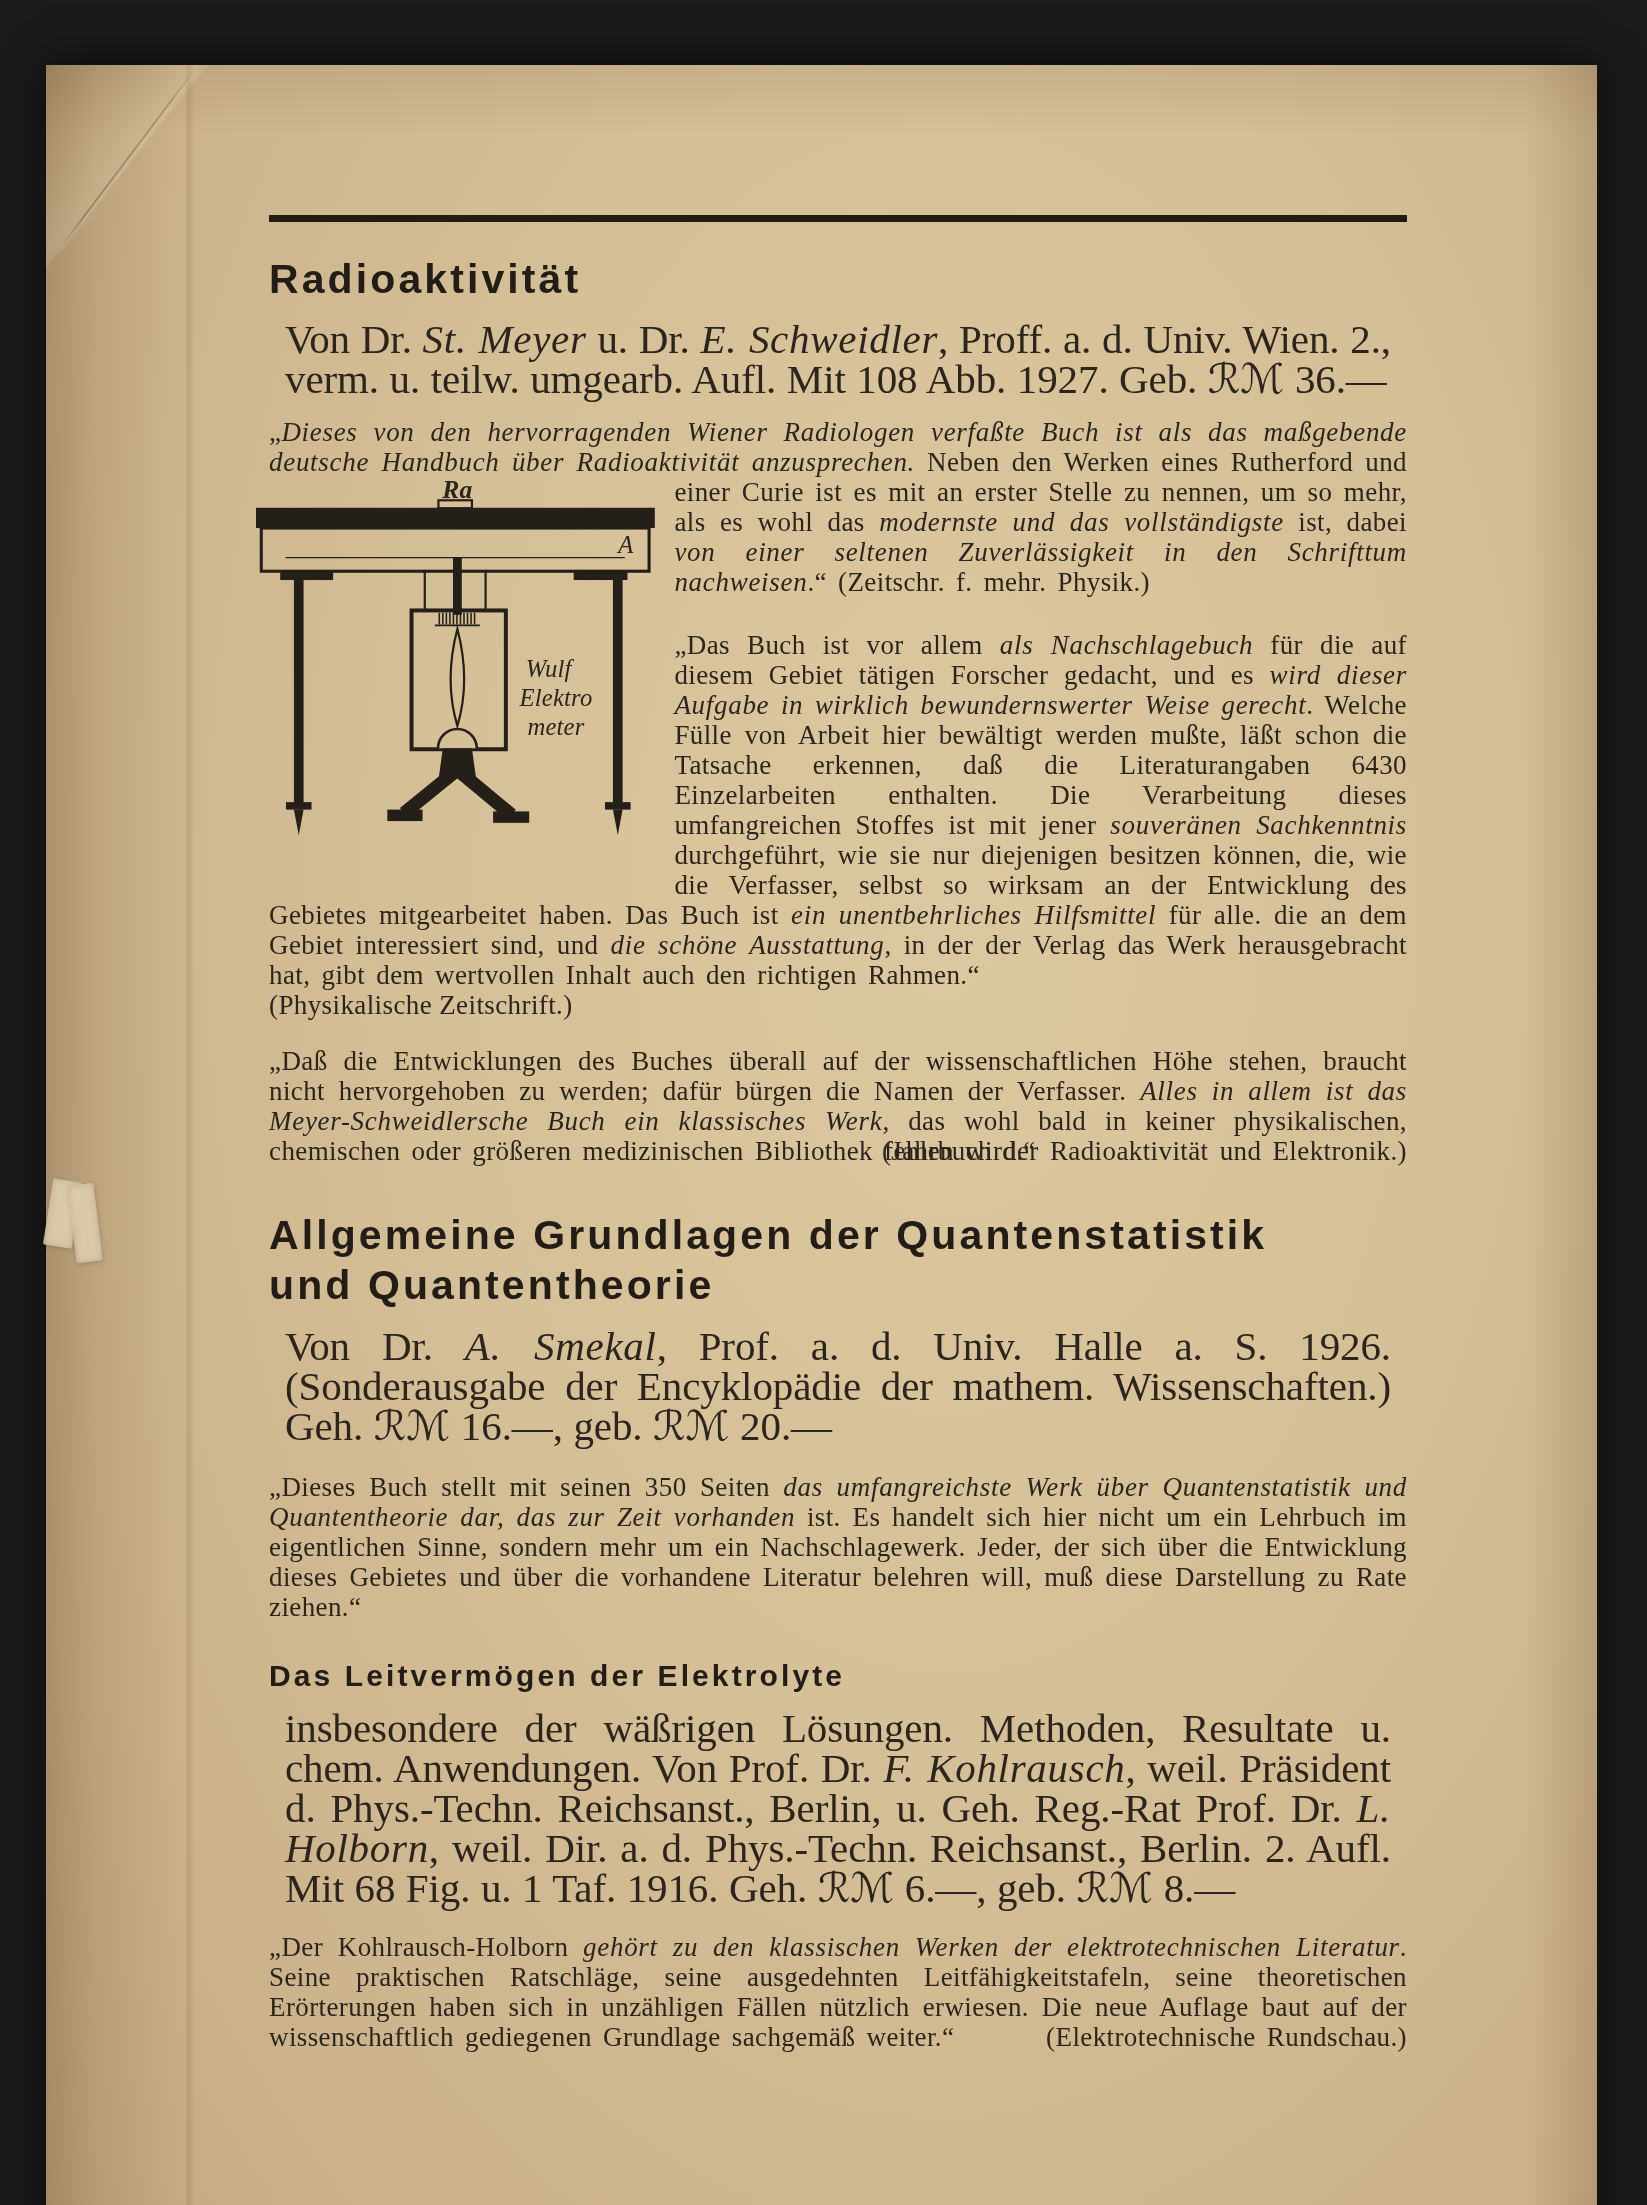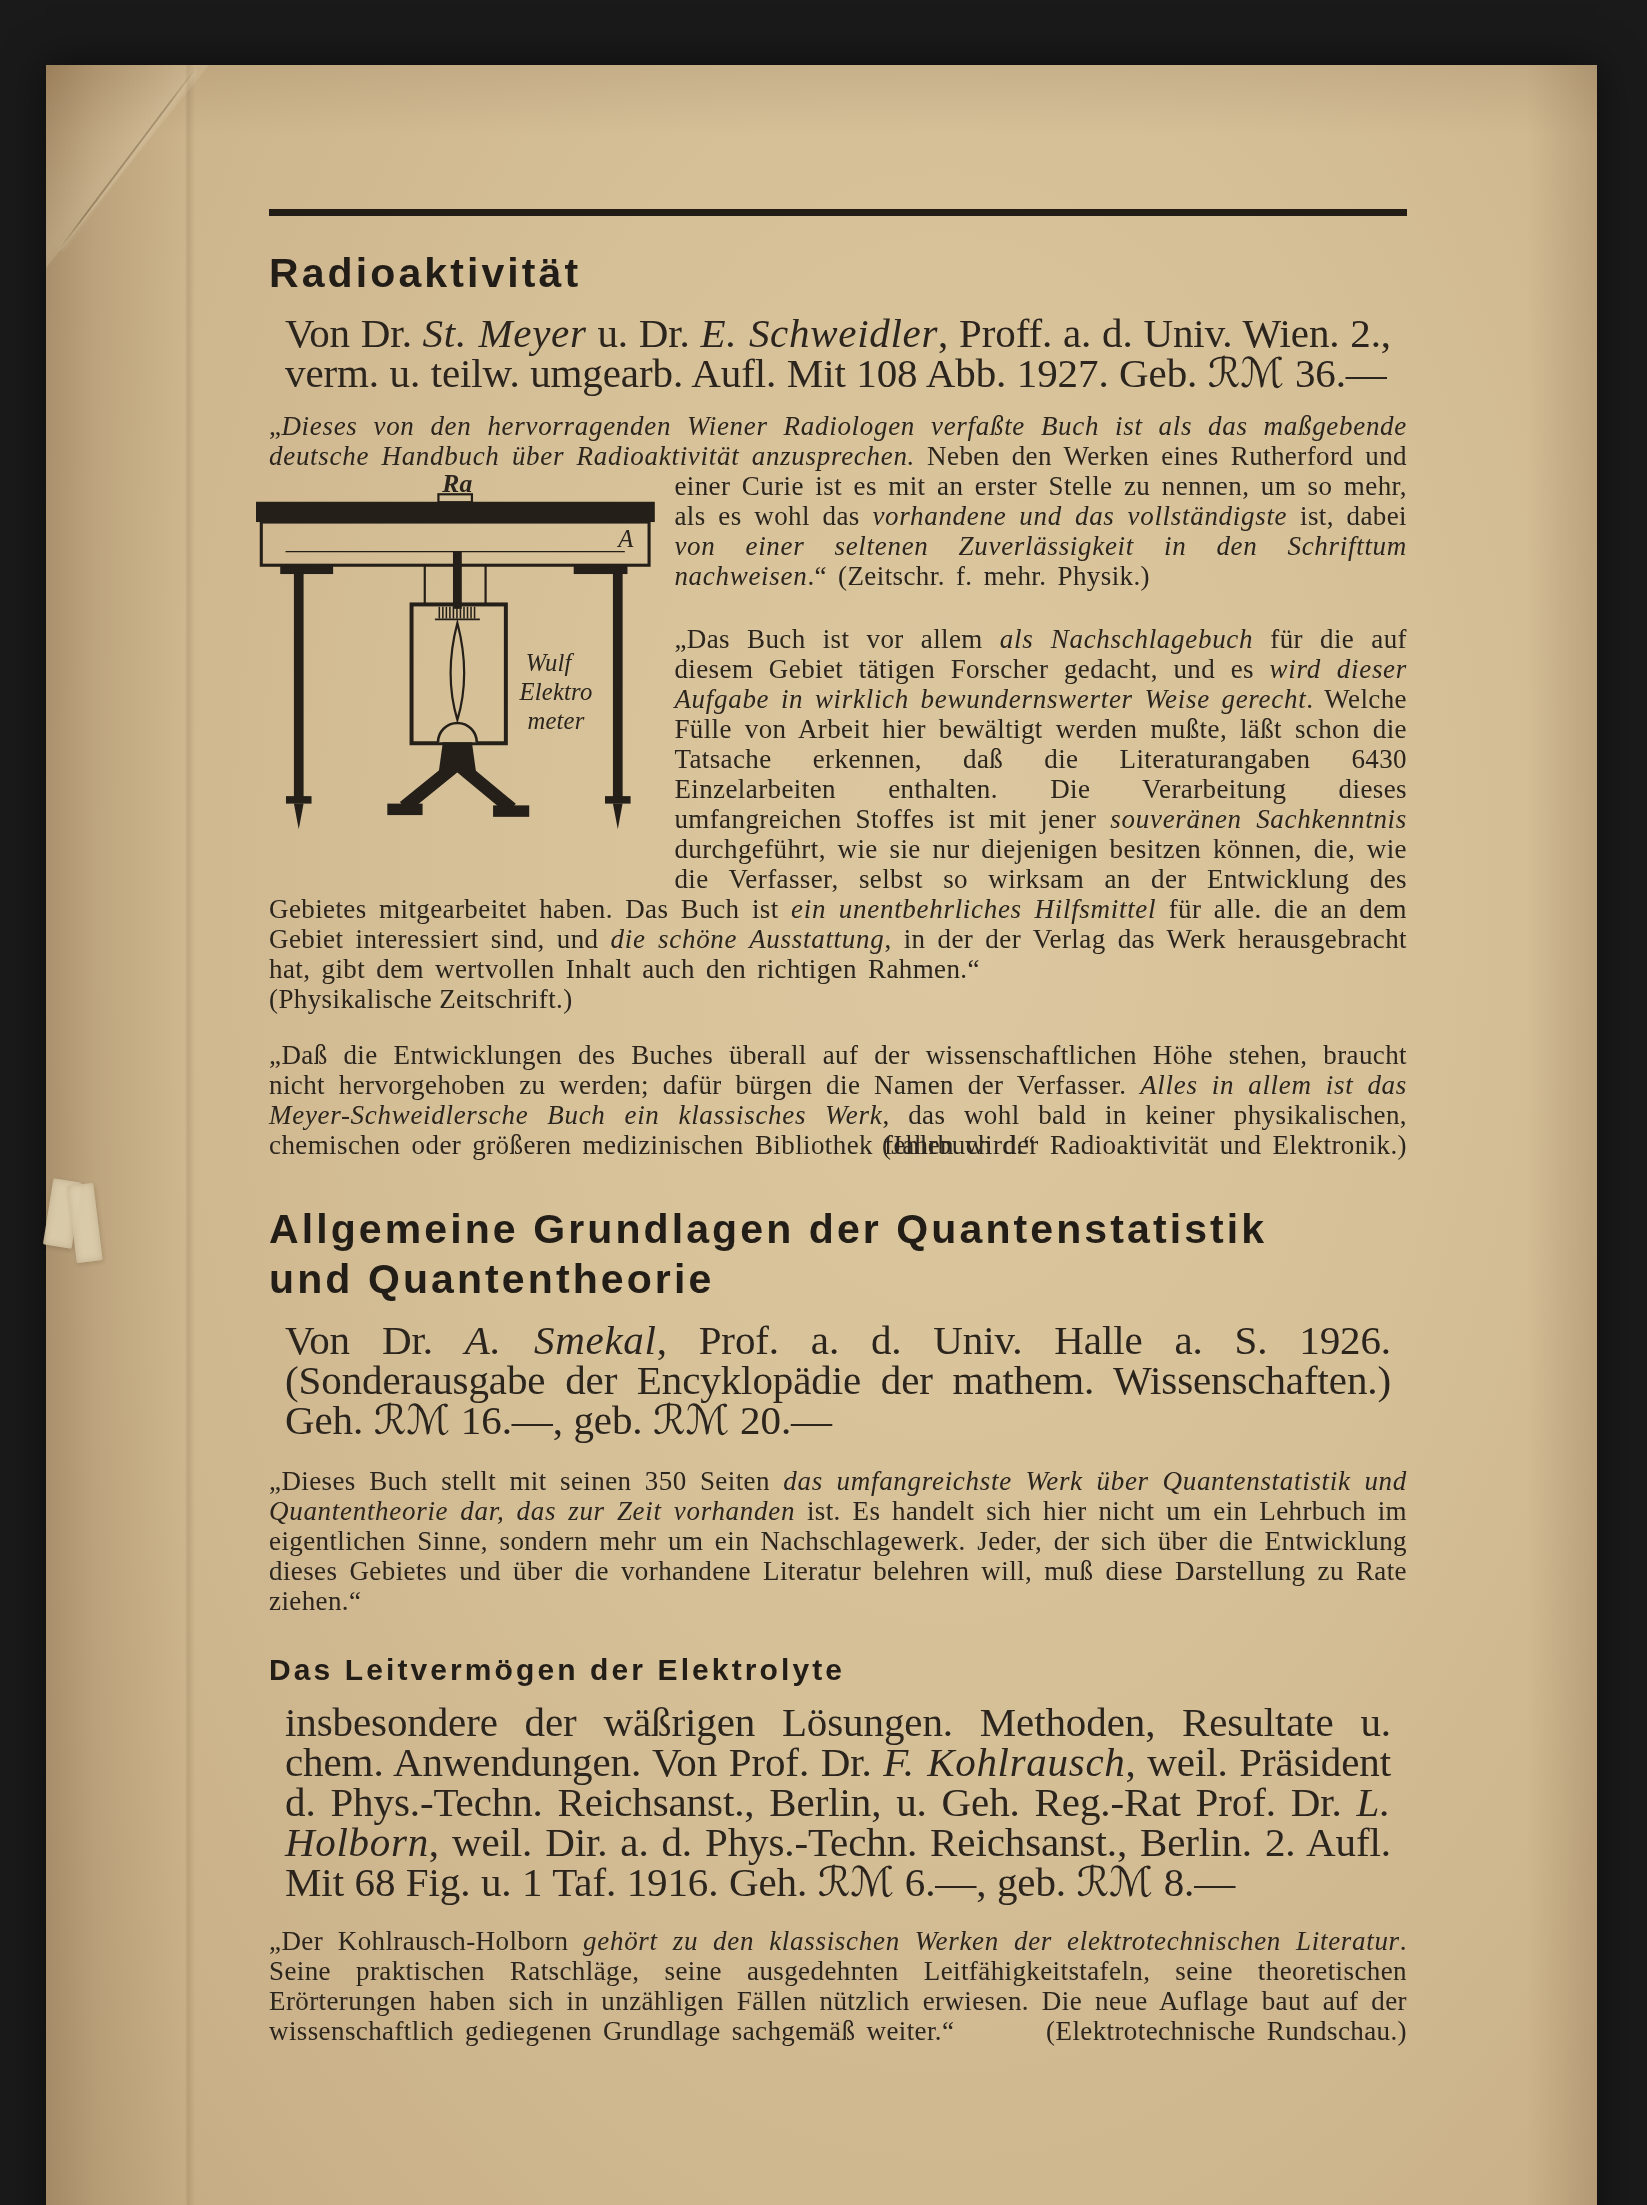--- a/index.html
+++ b/index.html
@@ -35,21 +35,21 @@
   .tape{
     position:absolute;background:rgba(219,205,174,.92);
     box-shadow:inset 0 0 7px rgba(120,95,55,.25), 0.9px 1.8px 4px rgba(60,40,20,.18);
     border-radius:1.8px;
   }
   .tape1{left:1.8px;top:1115px;width:29px;height:67px;transform:rotate(9deg);}
   .tape2{left:25.6px;top:1119px;width:25.6px;height:78px;transform:rotate(-7deg);}
 
   
   .content{
-    position:absolute;left:223px;top:144px;width:1138px;
+    position:absolute;left:223px;top:150px;width:1138px;
     color:#2b251d;
   }
   .toprule{height:7px;background:#211c15;margin:0 0 35px 0;}
   h1,h2,h3{
     font-family:"Liberation Sans",sans-serif;font-weight:700;color:#221d16;
     letter-spacing:3.1px;margin:0;
   }
   h1{font-size:41px;line-height:1.1;margin-bottom:14px;}
   h2{font-size:41px;line-height:1.22;margin-top:44px;}
   h3{font-size:30px;line-height:1.1;margin-top:37px;}
@@ -131,21 +131,21 @@
           <path class="figstroke" stroke-width="5" d="M457 340 C436 420 436 490 457 560 C478 490 478 420 457 340 Z"></path>
           <path d="M413 611 A 44 44 0 0 1 501 611" fill="#d5bf97" stroke="#241f18" stroke-width="6"></path>
           <polygon class="figink" points="424,611 490,611 499,676 415,676"></polygon>
           <path class="figstroke" stroke-width="30" d="M457 660 L336 758 M457 660 L580 762"></path>
           <rect class="figink" x="298" y="750" width="80" height="26"></rect>
           <rect class="figink" x="538" y="754" width="82" height="26"></rect>
           <text class="figtext" x="612" y="448" font-size="56">Wulf</text>
           <text class="figtext" x="598" y="514" font-size="56">Elektro</text>
           <text class="figtext" x="616" y="580" font-size="56">meter</text>
         </svg>
-          </span><span><span> mehr, als es wohl das </span><i>vorhandene und das vollständigste</i><span> ist, dabei </span><i>von einer seltenen Zuverlässigkeit in den Schrifttum nachweisen</i><span>.“ (Zeitschr. f. mehr. Physik.)</span></span></p>
+          </span><span><span> mehr, als es wohl das </span><i>modernste und das vollständigste</i><span> ist, dabei </span><i>von einer seltenen Zuverlässigkeit in den Schrifttum nachweisen</i><span>.“ (Zeitschr. f. mehr. Physik.)</span></span></p>
 
       <p class="review" id="review2"><span>„Das Buch ist vor allem </span><i>als Nachschlagebuch</i><span> für die auf diesem Gebiet tätigen Forscher gedacht, und es </span><i>wird dieser Aufgabe in wirklich bewundernswerter Weise gerecht</i><span>. Welche Fülle von Arbeit hier bewältigt werden mußte, läßt schon die Tatsache erkennen, daß die Literaturangaben 6430 Einzelarbeiten enthalten. Die Verarbeitung dieses umfangreichen Stoffes ist mit jener </span><i>souveränen Sachkenntnis</i><span> durchgeführt, wie sie nur diejenigen besitzen können, die, wie die Verfasser, selbst so wirksam an der Entwicklung des Gebietes mitgearbeitet haben. Das Buch ist </span><i>ein unentbehrliches Hilfsmittel</i><span> für alle. die an dem Gebiet interessiert sind, und </span><i>die schöne Ausstattung</i><span>, in der der Verlag das Werk herausgebracht hat, gibt dem wertvollen Inhalt auch den richtigen Rahmen.“</span></p>
       <p class="attribution">(Physikalische Zeitschrift.)</p>
 
       <p class="review" id="review3"><span><span>„Daß die Entwicklungen des Buches überall auf der wissenschaftlichen Höhe stehen, braucht nicht hervorgehoben zu werden; dafür bürgen die Namen der Verfasser. </span><i>Alles in allem ist das Meyer-Schweidlersche Buch ein klassisches Werk</i><span>, das wohl bald in keiner physikalischen, chemischen oder größeren medizinischen Bibliothek fehlen wird.“</span></span><span class="attr-abs">(Jahrbuch der Radioaktivität und Elektronik.)</span></p>
 
       <h2><span>Allgemeine Grundlagen der Quantenstatistik</span><br><span>und Quantentheorie</span></h2>
 
       <p class="byline" id="byline2"><span>Von Dr. </span><i>A. Smekal</i><span>, Prof. a. d. Univ. Halle a. S. 1926. (Sonderausgabe der Encyklopädie der mathem. Wissenschaften.) Geh. </span><span class="rm">ℛℳ</span><span> 16.—, geb. </span><span class="rm">ℛℳ</span><span> 20.—</span></p>
 

